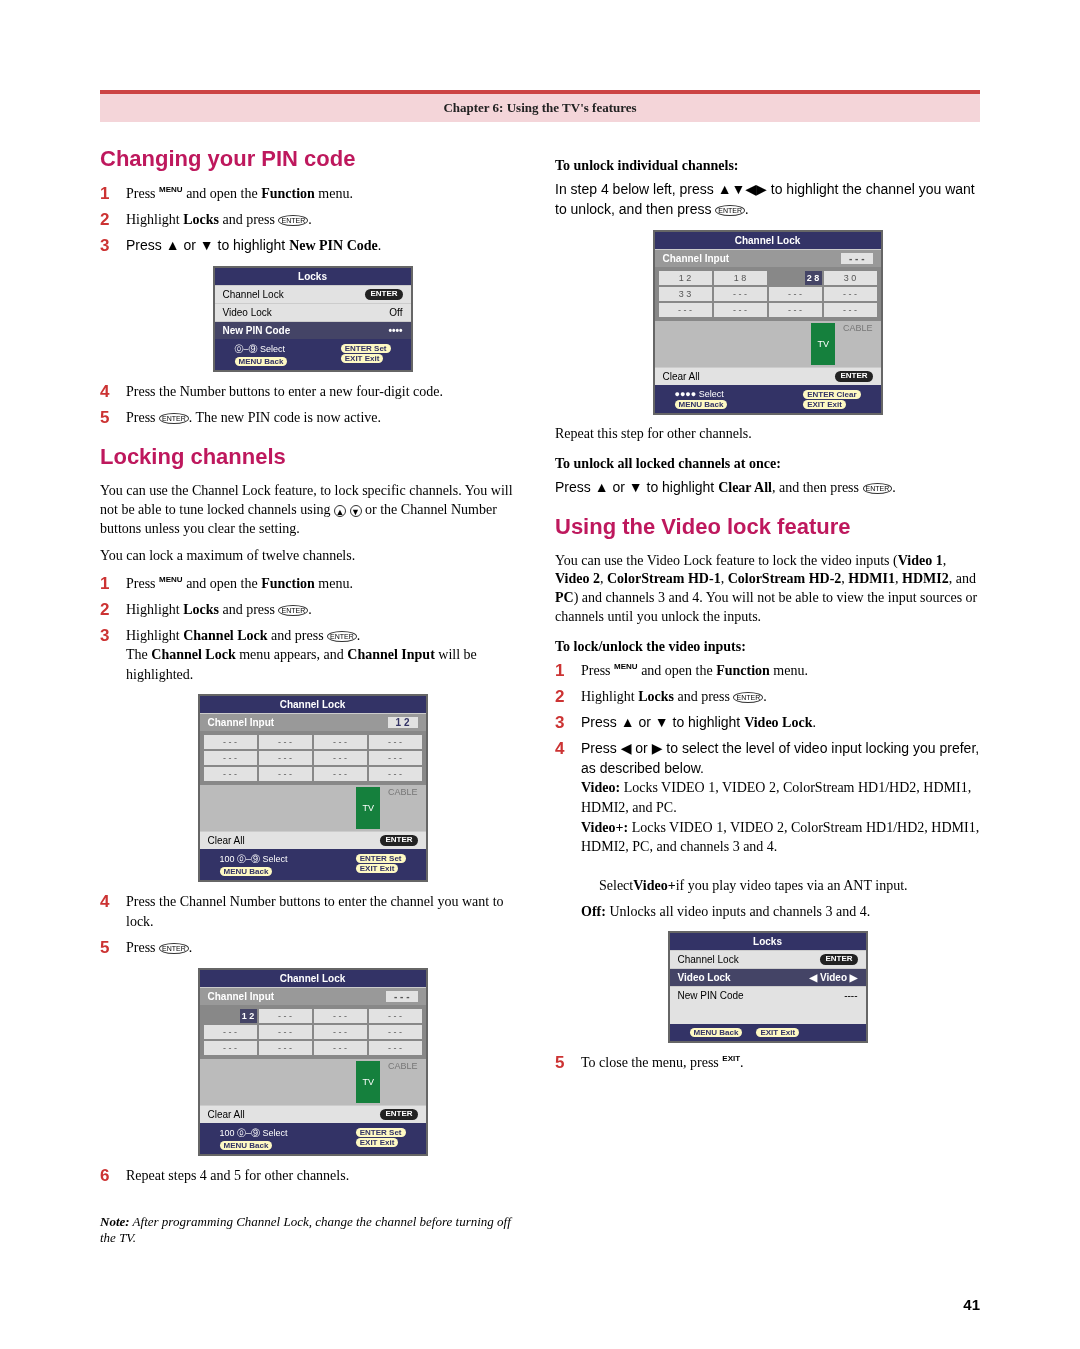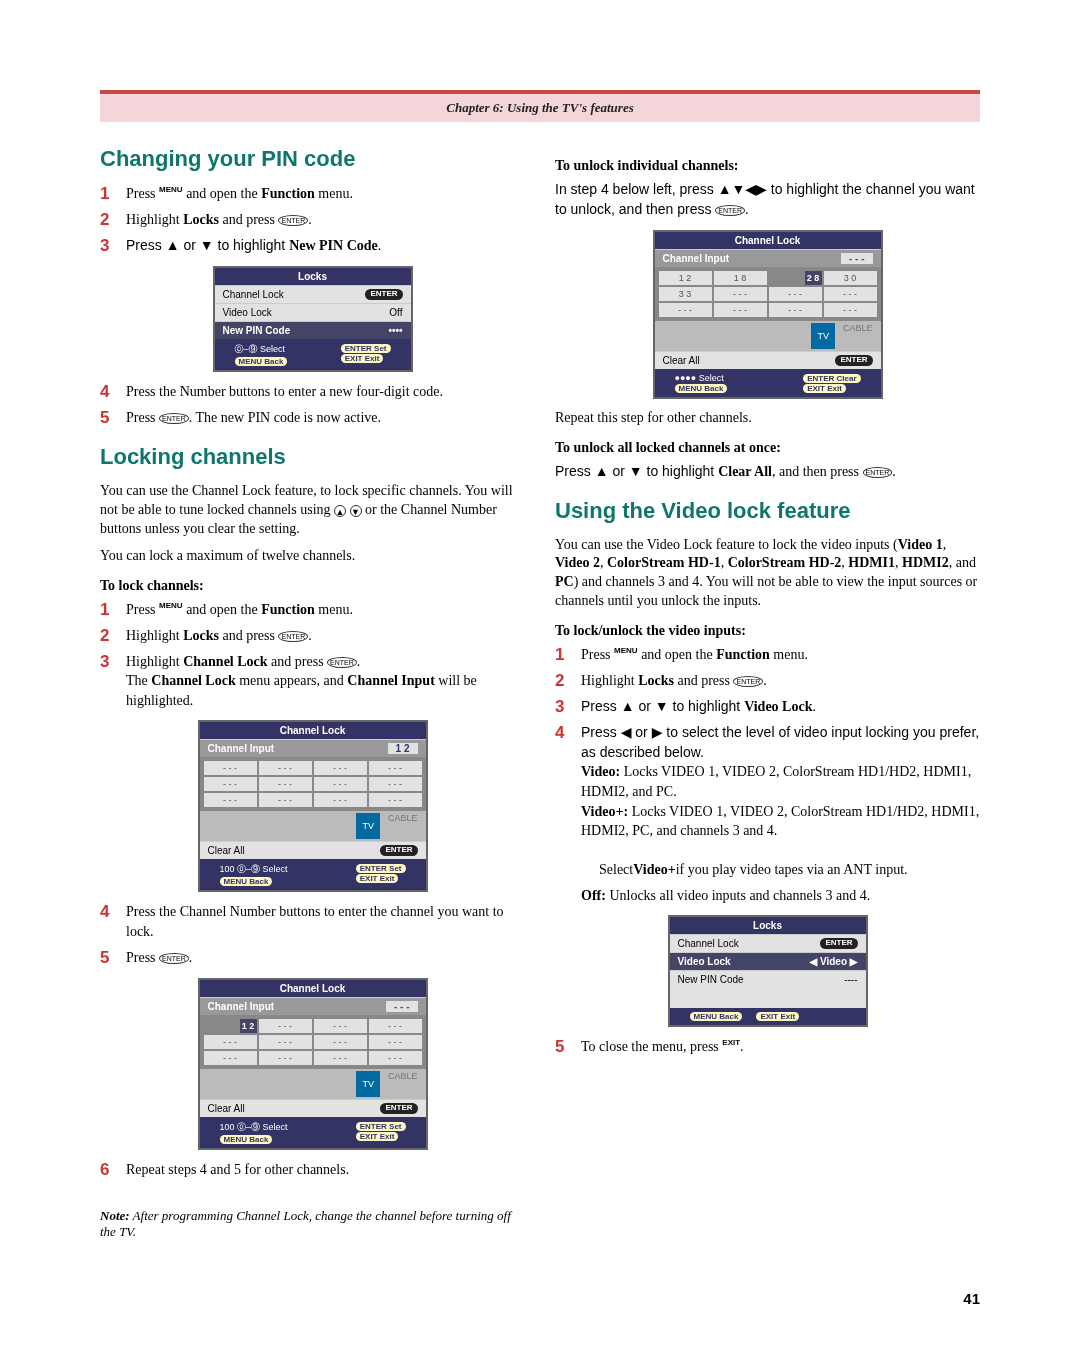--- a/index.html
+++ b/index.html
@@ -1,21 +1,21 @@
 <!DOCTYPE html>
 <html><head>
   <meta charset="utf-8">
   <style>
     * { margin: 0; padding: 0; box-sizing: border-box; }
     body { font-family: 'Times New Roman', serif; background: #fff; width: 1080px; }
     .page { padding: 90px 100px 40px 100px; }
-    .chapter-header { background: #f4d5d9; border-top: 4px solid #c44; text-align: center; padding: 6px; font-style: italic; font-weight: bold; color: #222; font-size: 13px; margin-bottom: 24px; }
+    .chapter-header { background: #f4d5d9; border-top: 4px solid #c44; text-align: center; padding: 6px; font-weight: bold; color: #222; font-size: 13px; margin-bottom: 24px; }
     .columns { display: flex; gap: 30px; }
     .col { flex: 1; }
-    h2.section { font-family: Arial, sans-serif; font-weight: 900; color: #0f766e; font-size: 22px; margin-bottom: 12px; }
+    h2.section { font-family: Arial, sans-serif; font-weight: 900; color: #be185d; font-size: 22px; margin-bottom: 12px; }
     ol.steps { list-style: none; padding: 0; }
     ol.steps li { display: flex; align-items: flex-start; margin-bottom: 6px; font-size: 14px; }
     ol.steps li .num { font-family: Arial, sans-serif; font-weight: 900; color: #c33; font-size: 17px; width: 26px; flex-shrink: 0; }
     ol.steps li .step-text { flex: 1; line-height: 1.4; }
     .body-text { font-size: 14px; line-height: 1.35; margin-bottom: 8px; }
     .subhead { font-weight: bold; font-size: 14px; margin-top: 12px; margin-bottom: 6px; }
     .enter-icon { display: inline-block; border: 1px solid #333; border-radius: 50%; font-size: 7px; padding: 1px 2px; font-family: Arial, sans-serif; vertical-align: middle; line-height: 1; }
     .menu-sup { font-family: Arial, sans-serif; font-size: 8px; font-weight: bold; vertical-align: super; }
     .circle-key { display: inline-block; border: 1px solid #333; border-radius: 50%; font-size: 9px; width: 12px; height: 12px; text-align: center; line-height: 12px; vertical-align: middle; }
     
@@ -27,21 +27,21 @@
     .osd-row.sel { background: #446; color: #fff; font-weight: bold; }
     .osd-row.head { background: #999; color: #fff; font-weight: bold; }
     .osd-footer { background: #336; color: #fff; padding: 4px 20px; font-size: 9px; display: flex; justify-content: space-between; }
     .osd-pill { display: inline-block; background: #fef9c3; color: #336; border-radius: 7px; padding: 0 4px; font-weight: bold; font-size: 8px; }
     .osd-pill-dark { display: inline-block; background: #222; color: #fff; border-radius: 7px; padding: 0 5px; font-weight: bold; font-size: 8px; }
     .osd-grid { display: grid; grid-template-columns: repeat(4, 1fr); gap: 2px; padding: 4px; background: #888; }
     .osd-cell { background: #e2e2e2; text-align: center; padding: 2px; font-size: 9px; color: #555; }
     .osd-cell.active { background: #446; color: #fff; font-weight: bold; margin-left: 36px; }
     .osd-tab-row { display: flex; justify-content: flex-end; gap: 8px; padding: 2px 8px; background: #bbb; font-size: 9px; }
     .osd-tab-row .tab { color: #777; }
-    .osd-tab-row .tab.active { color: #fff; background: #0369a1; padding: 8px 6px; }
+    .osd-tab-row .tab.active { color: #fff; background: #15803d; padding: 16px 6px; }
     
     .note { font-size: 13px; font-style: italic; margin-top: 28px; }
     .note .nb { font-weight: bold; font-style: italic; }
     .bullet-li { list-style: disc; margin-left: 18px; font-size: 14px; line-height: 1.35; margin-bottom: 4px; }
     .pagenum { text-align: right; font-weight: bold; font-family: Arial, sans-serif; font-size: 15px; margin-top: 50px; }
     .arrow { font-family: Arial, sans-serif; }
   </style>
 </head>
 <body>
 
@@ -102,21 +102,20 @@
           <span class="num">5</span>
           <span class="step-text"><span>Press </span><span class="enter-icon">ENTER</span><span>. The new PIN code is now active.</span></span>
         </li>
       </ol>
 
       <h2 class="section" style="margin-top:16px">Locking channels</h2>
       <p class="body-text">
         <span>You can use the Channel Lock feature, to lock specific channels. You will not be able to tune locked channels using </span><span class="circle-key">▲</span> <span class="circle-key">▼</span><span> or the Channel Number buttons unless you clear the setting.</span>
       </p>
       <p class="body-text">You can lock a maximum of twelve channels.</p>
-      <p class="subhead">To lock channels:</p>
 
       <ol class="steps">
         <li>
           <span class="num">1</span>
           <span class="step-text"><span>Press </span><span class="menu-sup">MENU</span><span> and open the </span><b>Function</b><span> menu.</span></span>
         </li>
         <li>
           <span class="num">2</span>
           <span class="step-text"><span>Highlight </span><b>Locks</b><span> and press </span><span class="enter-icon">ENTER</span><span>.</span></span>
         </li>

